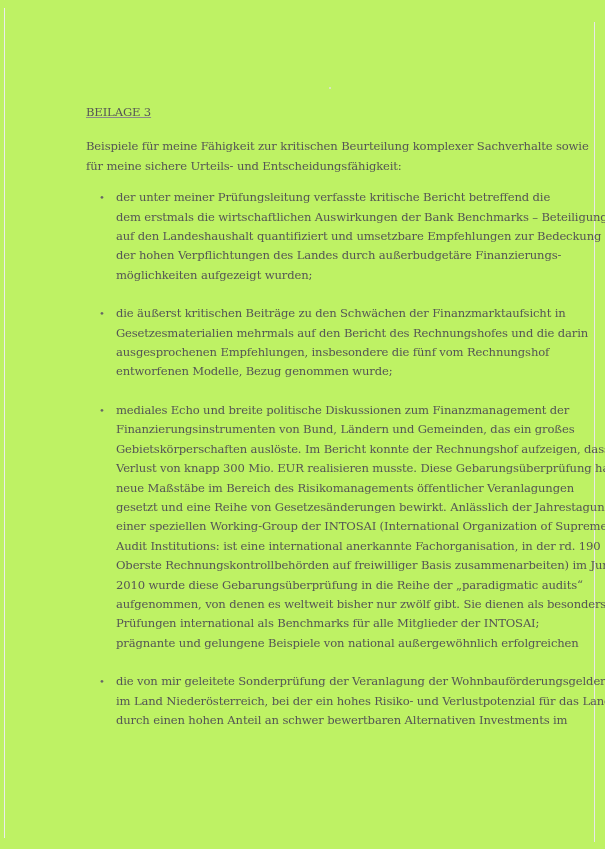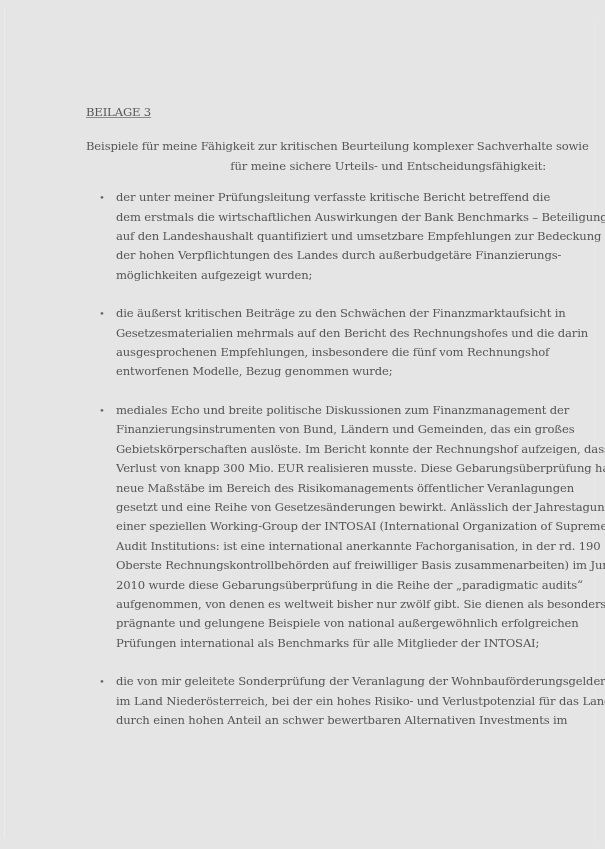--- a/index.html
+++ b/index.html
@@ -1,31 +1,31 @@
 <!DOCTYPE html>
 <html><head>
 <meta charset="utf-8">
 <style>
   html, body { margin: 0; padding: 0; background: #ffffff; }
   body { width: 605px; height: 849px; overflow: hidden; position: relative; }
   .page {
     position: absolute; left: 0; top: 0; width: 605px; height: 849px;
-    background: #e5e5e5;
+    background: #bef264;
   }
   .edge-left { position: absolute; left: 4px; top: 8px; width: 1px; height: 830px; background: #ececec; }
   .edge-right { position: absolute; left: 594px; top: 22px; width: 1px; height: 820px; background: #e8e8e8; }
   .speck { position: absolute; left: 329px; top: 87px; width: 2px; height: 2px; background: #e0e0e0; border-radius: 50%; }
   .content {
     position: absolute; left: 86px; top: 103px; width: 460px;
     font-family: "DejaVu Serif", "Liberation Serif", serif;
     font-size: 11.6px; line-height: 19.4px; color: #555555;
     letter-spacing: -0.15px;
   }
   .title { text-decoration: underline; text-decoration-color: #8a8a8a; margin: 0 0 15px 0; font-weight: normal; font-size: 11.6px; }
-  .intro { margin: 0 0 12px 0; text-align: right; }
+  .intro { margin: 0 0 12px 0; }
   ul.items { list-style: none; margin: 0; padding: 0; }
   ul.items li { position: relative; padding-left: 30px; margin-bottom: 19px; }
   .bullet { position: absolute; left: 13px; top: 0; font-size: 10px; color: #666; }
   .line { display: block; white-space: nowrap; }
 </style>
 </head>
 <body>
 
 <div class="page">
   <div class="edge-left"></div>
@@ -62,22 +62,22 @@
         <span class="line">Finanzierungsinstrumenten von Bund, Ländern und Gemeinden, das ein großes</span>
         <span class="line">Gebietskörperschaften auslöste. Im Bericht konnte der Rechnungshof aufzeigen, dass</span>
         <span class="line">Verlust von knapp 300 Mio. EUR realisieren musste. Diese Gebarungsüberprüfung hat</span>
         <span class="line">neue Maßstäbe im Bereich des Risikomanagements öffentlicher Veranlagungen</span>
         <span class="line">gesetzt und eine Reihe von Gesetzesänderungen bewirkt. Anlässlich der Jahrestagung</span>
         <span class="line">einer speziellen Working-Group der INTOSAI (International Organization of Supreme</span>
         <span class="line">Audit Institutions: ist eine international anerkannte Fachorganisation, in der rd. 190</span>
         <span class="line">Oberste Rechnungskontrollbehörden auf freiwilliger Basis zusammenarbeiten) im Juni</span>
         <span class="line">2010 wurde diese Gebarungsüberprüfung in die Reihe der „paradigmatic audits“</span>
         <span class="line">aufgenommen, von denen es weltweit bisher nur zwölf gibt. Sie dienen als besonders</span>
+        <span class="line">Prüfungen international als Benchmarks für alle Mitglieder der INTOSAI;</span>
         <span class="line">prägnante und gelungene Beispiele von national außergewöhnlich erfolgreichen</span>
-        <span class="line">Prüfungen international als Benchmarks für alle Mitglieder der INTOSAI;</span>
       </li>
       <li>
         <span class="bullet">•</span>
         <span class="line">die von mir geleitete Sonderprüfung der Veranlagung der Wohnbauförderungsgelder</span>
         <span class="line">im Land Niederösterreich, bei der ein hohes Risiko- und Verlustpotenzial für das Land</span>
         <span class="line">durch einen hohen Anteil an schwer bewertbaren Alternativen Investments im</span>
       </li>
     </ul>
   </div>
 </div>

